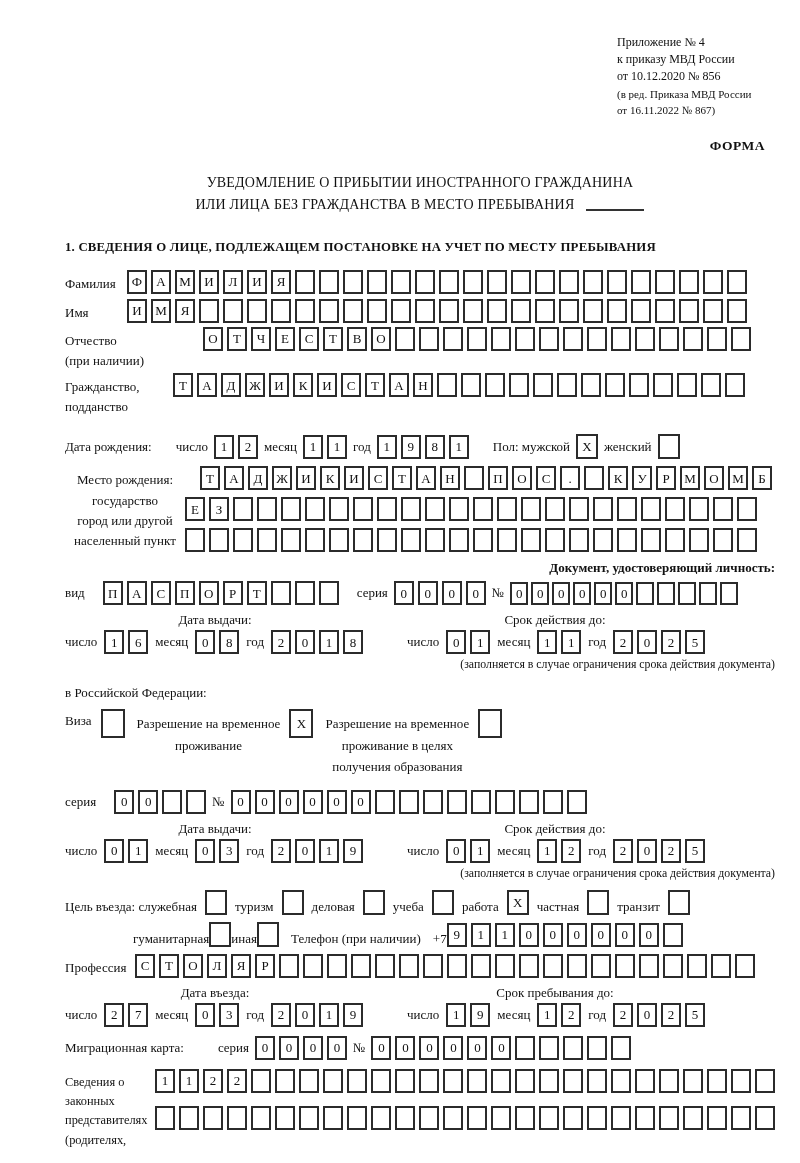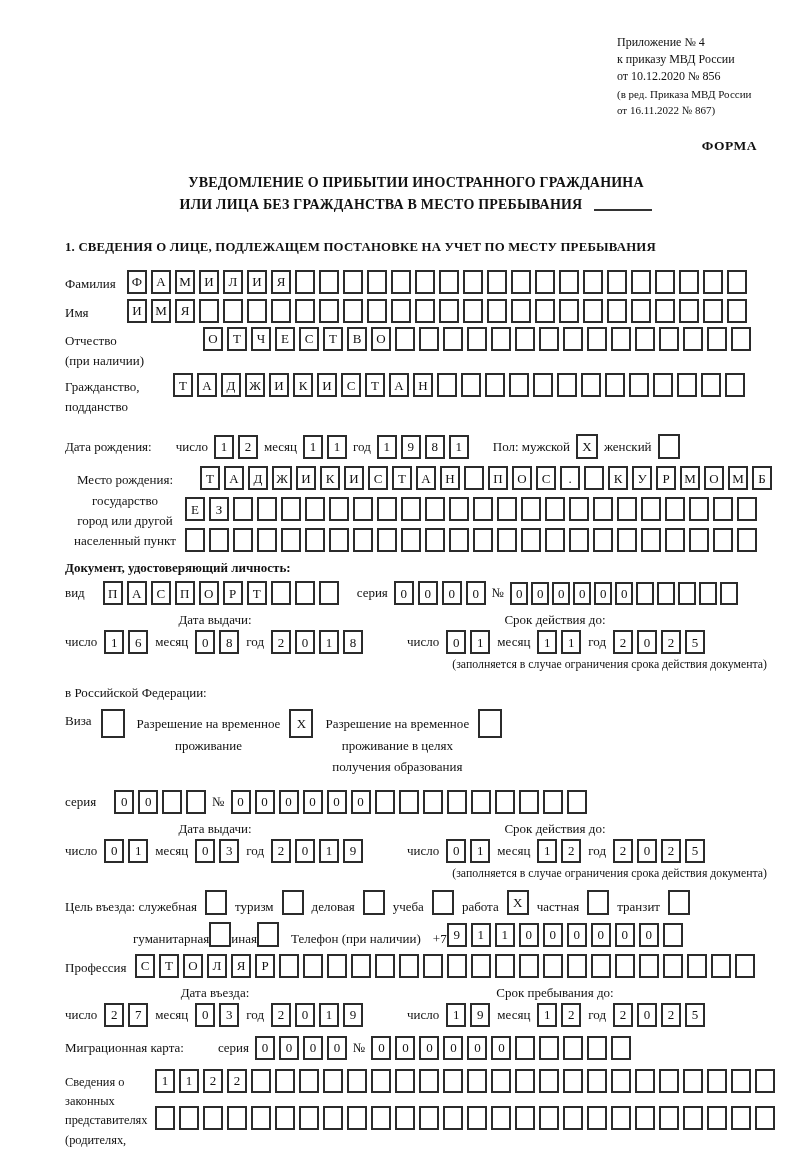--- a/index.html
+++ b/index.html
@@ -3,28 +3,28 @@
 <meta charset="utf-8">
 <style>
   * { box-sizing: border-box; }
   html,body { margin:0; padding:0; }
   body {
     width: 800px; height: 1163px;
     background: #fff; color: #111;
     font-family: "Liberation Serif", "DejaVu Serif", serif;
     overflow: hidden;
   }
-  .page { width: 800px; height: 1001px; padding: 34px 33px 0 65px; }
+  .page { width: 800px; height: 1001px; padding: 34px 25px 0 65px; }
 
   
   .hdr-block { margin-left: 552px; font-size: 12px; line-height: 1.4; }
   .hdr-amend { margin-left: 552px; font-size: 11px; line-height: 1.4; margin-top: 3px; }
   .forma { text-align: right; padding-right: 10px; font-weight: bold; font-size: 13.5px; letter-spacing: .5px; margin-top: 20px; }
 
-  .title { text-align: center; font-weight: bold; font-size: 14px; line-height: 1.55; margin-top: 18px; letter-spacing: .2px; }
+  .title { text-align: center; font-weight: normal; font-size: 14px; line-height: 1.55; margin-top: 18px; letter-spacing: .2px; }
   .title-underline { display:inline-block; width: 58px; border-bottom: 2px solid #333; margin-left: 12px; transform: translateY(2px); }
 
   .sec-heading { font-weight: bold; font-size: 12.8px; margin-top: 24px; letter-spacing: .2px; }
 
   
   .cellrow { display: flex; gap: 4px; }
   .cell {
     width: 20px; height: 24px; flex: none;
     border: 2px solid #2b2b2b; background: #fff;
     display: flex; align-items: center; justify-content: center;
@@ -63,21 +63,21 @@
   .w90  { width: 90px; font-size: 12.4px; white-space: nowrap; }
 
   .row-birthdate { margin-top: 17px; display:flex; align-items:center; gap:6px; font-size:13px; }
   .sp12 { width: 12px; flex:none; }
   .sp30 { width: 30px; flex:none; }
 
   .row-birthplace { margin-top: 7px; text-align: center; }
   .bp-cells > .cellrow { margin-bottom: 7px; }
   .indent15 { padding-left: 15px; }
 
-  .doc-heading { text-align: left; font-weight: bold; font-size: 13px; margin-top: 1px; }
+  .doc-heading { text-align: right; font-weight: bold; font-size: 13px; margin-top: 1px; }
 
   .row-doc { margin-top: 5px; display:flex; align-items:center; gap:6px; font-size:13px; }
   .g10 { width: 6px; flex:none; }
 
   .dl { display:flex; font-size: 13px; margin-top: 7px; }
   .dl-left { width: 300px; text-align: center; }
   .dl-right { width: 360px; text-align: center; margin-left: 10px; }
 
   .daterow { display:flex; align-items:center; gap:7px; font-size:13px; margin-top: 2px; }
   .note { font-size: 11.8px; text-align: right; margin-top: 3px; }

